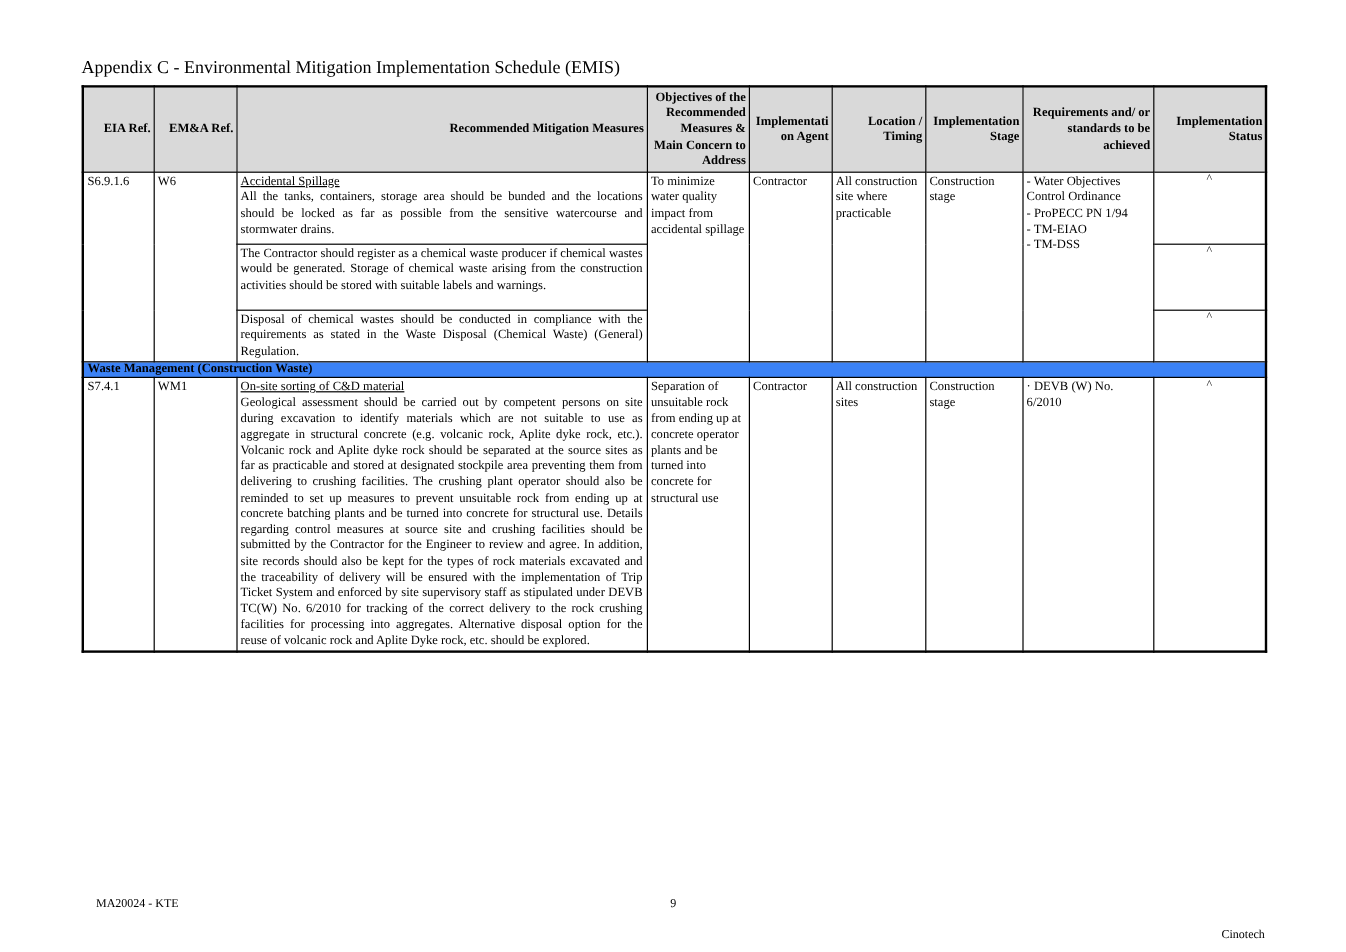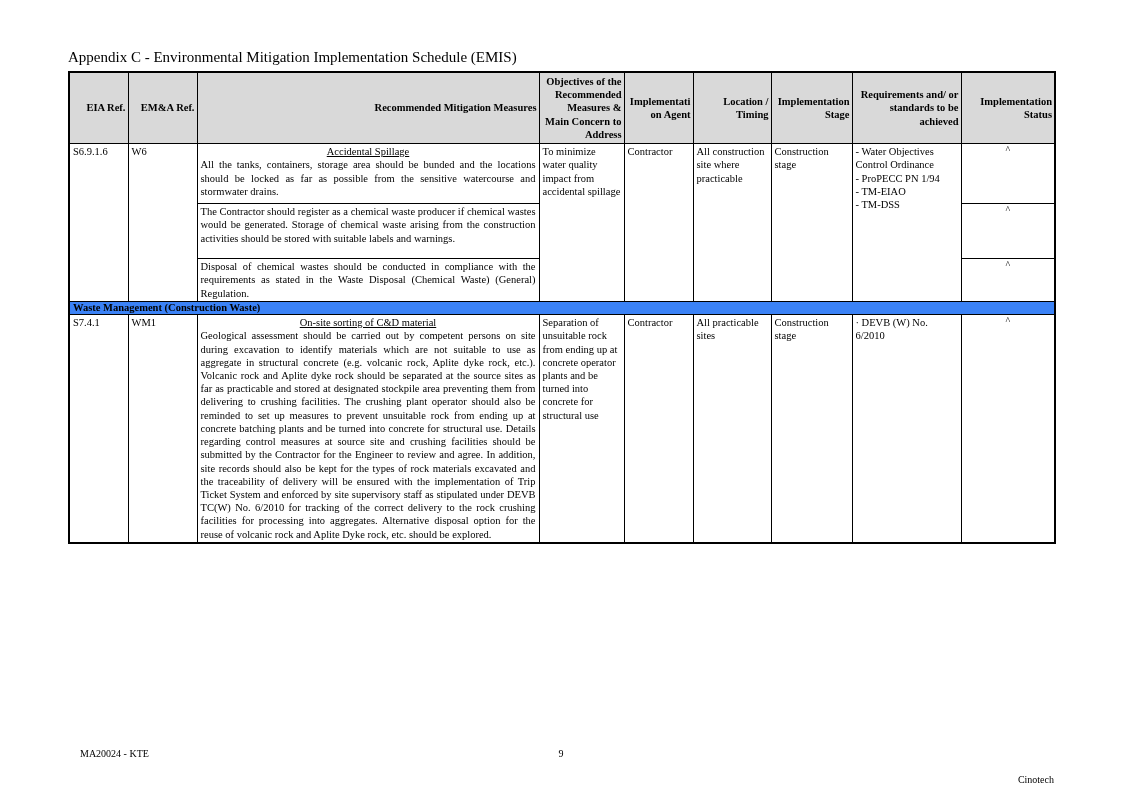--- a/index.html
+++ b/index.html
@@ -44,21 +44,21 @@
     background: #d9d9d9;
     font-weight: bold;
     text-align: right;
     vertical-align: middle;
     overflow-wrap: break-word;
     word-wrap: break-word;
     padding: 2px 2px;
   }
   td.center { }
   td.measures .para { text-align: justify; }
-  .underline { text-decoration: underline; text-align: center; }
+  .underline { text-decoration: underline; }
   td.status-cell {
     text-align: center;
     font-size: 10px;
     line-height: 10px;
     padding-top: 3px;
   }
   tr.section-row td {
     background: #3b82f6;
     font-weight: bold;
     padding: 0 3px;
@@ -148,21 +148,21 @@
 
       <tr style="height:228px;">
         <td class="center">S7.4.1</td>
         <td class="center">WM1</td>
         <td class="measures">
           <div class="underline">On-site sorting of C&amp;D material</div>
           <div class="para">Geological assessment should be carried out by competent persons on site during excavation to identify materials which are not suitable to use as aggregate in structural concrete (e.g. volcanic rock, Aplite dyke rock, etc.).  Volcanic rock and Aplite dyke rock should be separated at the source sites as far as practicable and stored at designated stockpile area preventing them from delivering to crushing facilities.  The crushing plant operator should also be reminded to set up measures to prevent unsuitable rock from ending up at concrete batching plants and be turned into concrete for structural use.  Details regarding control measures at source site and crushing facilities should be submitted by the Contractor for the Engineer to review and agree.  In addition, site records should also be kept for the types of rock materials excavated and the traceability of delivery will be ensured with the implementation of Trip Ticket System and enforced by site supervisory staff as stipulated under DEVB TC(W) No. 6/2010 for tracking of the correct delivery to the rock crushing facilities for processing into aggregates.  Alternative disposal option for the reuse of volcanic rock and Aplite Dyke rock, etc. should be explored.</div>
         </td>
         <td>Separation of unsuitable rock from ending up at concrete operator plants and be turned into concrete for structural use</td>
         <td class="center">Contractor</td>
-        <td class="center">All practicable sites</td>
+        <td class="center">All construction sites</td>
         <td class="center">Construction stage</td>
         <td>
           <div>· DEVB (W) No. 6/2010</div>
         </td>
         <td class="status-cell">^</td>
       </tr>
     </tbody>
   </table>
 
   <div class="doc-footer">

